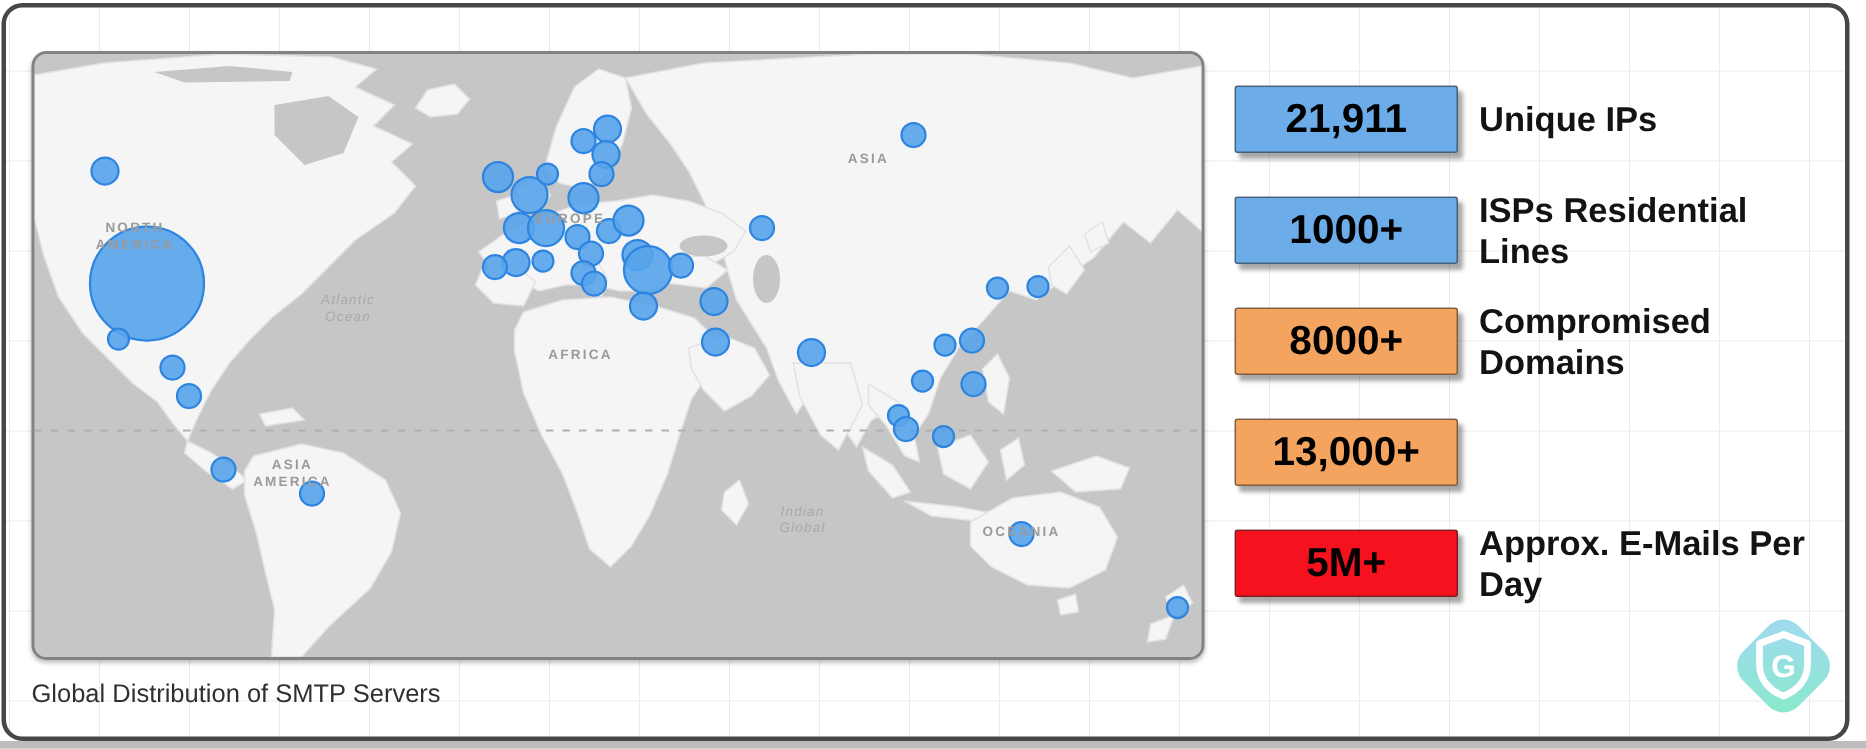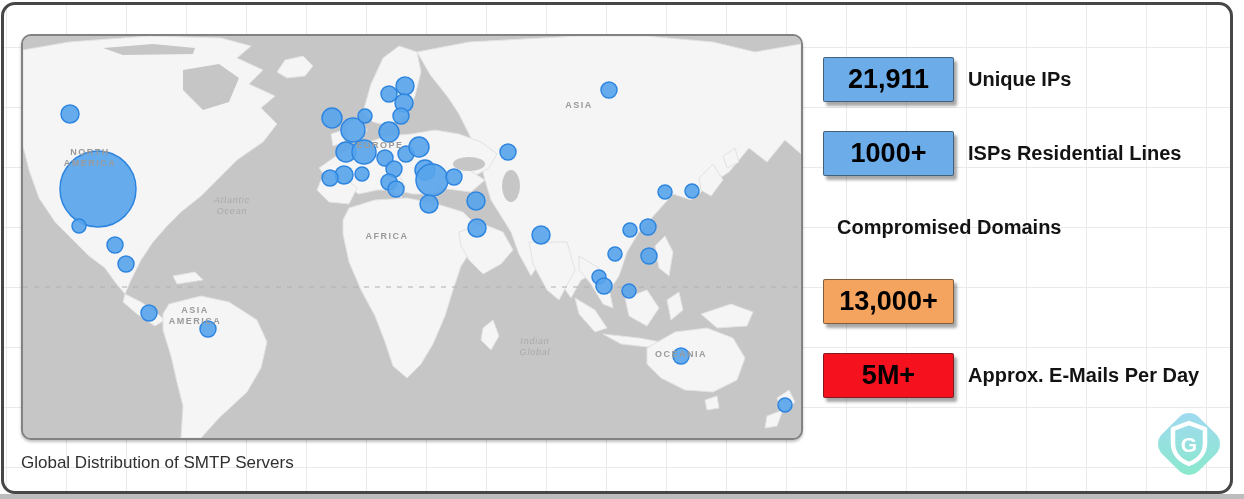--- a/index.html
+++ b/index.html
@@ -29,27 +29,27 @@
   .map-label { position:absolute; transform:translate(-50%,-50%); white-space:pre-line; text-align:center; line-height:1.25; }
   .map-label.continent { font-size:9px; font-weight:bold; letter-spacing:1.5px; color:#9a9a9a; }
   .map-label.ocean { font-size:9px; font-style:italic; letter-spacing:.8px; color:#a9a9a9; }
   .map-caption {
     position:absolute; left:17px; top:448px; width:782px; text-align:left;
     font-size:17px; color:#303030;
   }
   .stats-panel { position:absolute; left:819px; top:52px; }
   .stat-row { display:flex; align-items:center; margin-bottom:29px; height:45px; }
   .stat-badge {
-    width:131px; height:45px; border-radius:2px; flex:0 0 auto;
+    width:149px; height:45px; border-radius:2px; flex:0 0 auto;
     display:flex; align-items:center; justify-content:center;
     border:1.5px solid rgba(35,35,35,.55);
     box-shadow:3px 4px 3px rgba(60,60,60,.45);
     font-size:27px; font-weight:bold; color:#000;
   }
-  .stat-label { margin-left:14px; font-size:20px; font-weight:bold; color:#131313; }
+  .stat-label { margin-left:14px; font-size:23px; font-weight:bold; color:#131313; }
   .brand-logo { position:absolute; left:1142px; top:396px; width:86px; height:86px; }
 </style>
 </head>
 <body>
 
 <div class="canvas">
 
   <div class="map-panel">
     <svg width="778" height="402" viewBox="0 0 778 402">
       <rect class="water" x="0" y="0" width="778" height="402"></rect>
@@ -160,20 +160,21 @@
   <div class="stats-panel">
       <div class="stat-row">
         <div class="stat-badge" style="background: rgb(108, 173, 233);">21,911</div>
         <div class="stat-label">Unique IPs</div>
       </div>
       <div class="stat-row">
         <div class="stat-badge" style="background: rgb(108, 173, 233);">1000+</div>
         <div class="stat-label">ISPs Residential Lines</div>
       </div>
       <div class="stat-row">
+        <div class="stat-badge" style="background: rgb(244, 164, 95);">8000+</div>
         <div class="stat-label">Compromised Domains</div>
       </div>
       <div class="stat-row">
         <div class="stat-badge" style="background: rgb(244, 164, 95);">13,000+</div>
       </div>
       <div class="stat-row">
         <div class="stat-badge" style="background: rgb(246, 17, 30);">5M+</div>
         <div class="stat-label">Approx. E-Mails Per Day</div>
       </div>
     </div>

